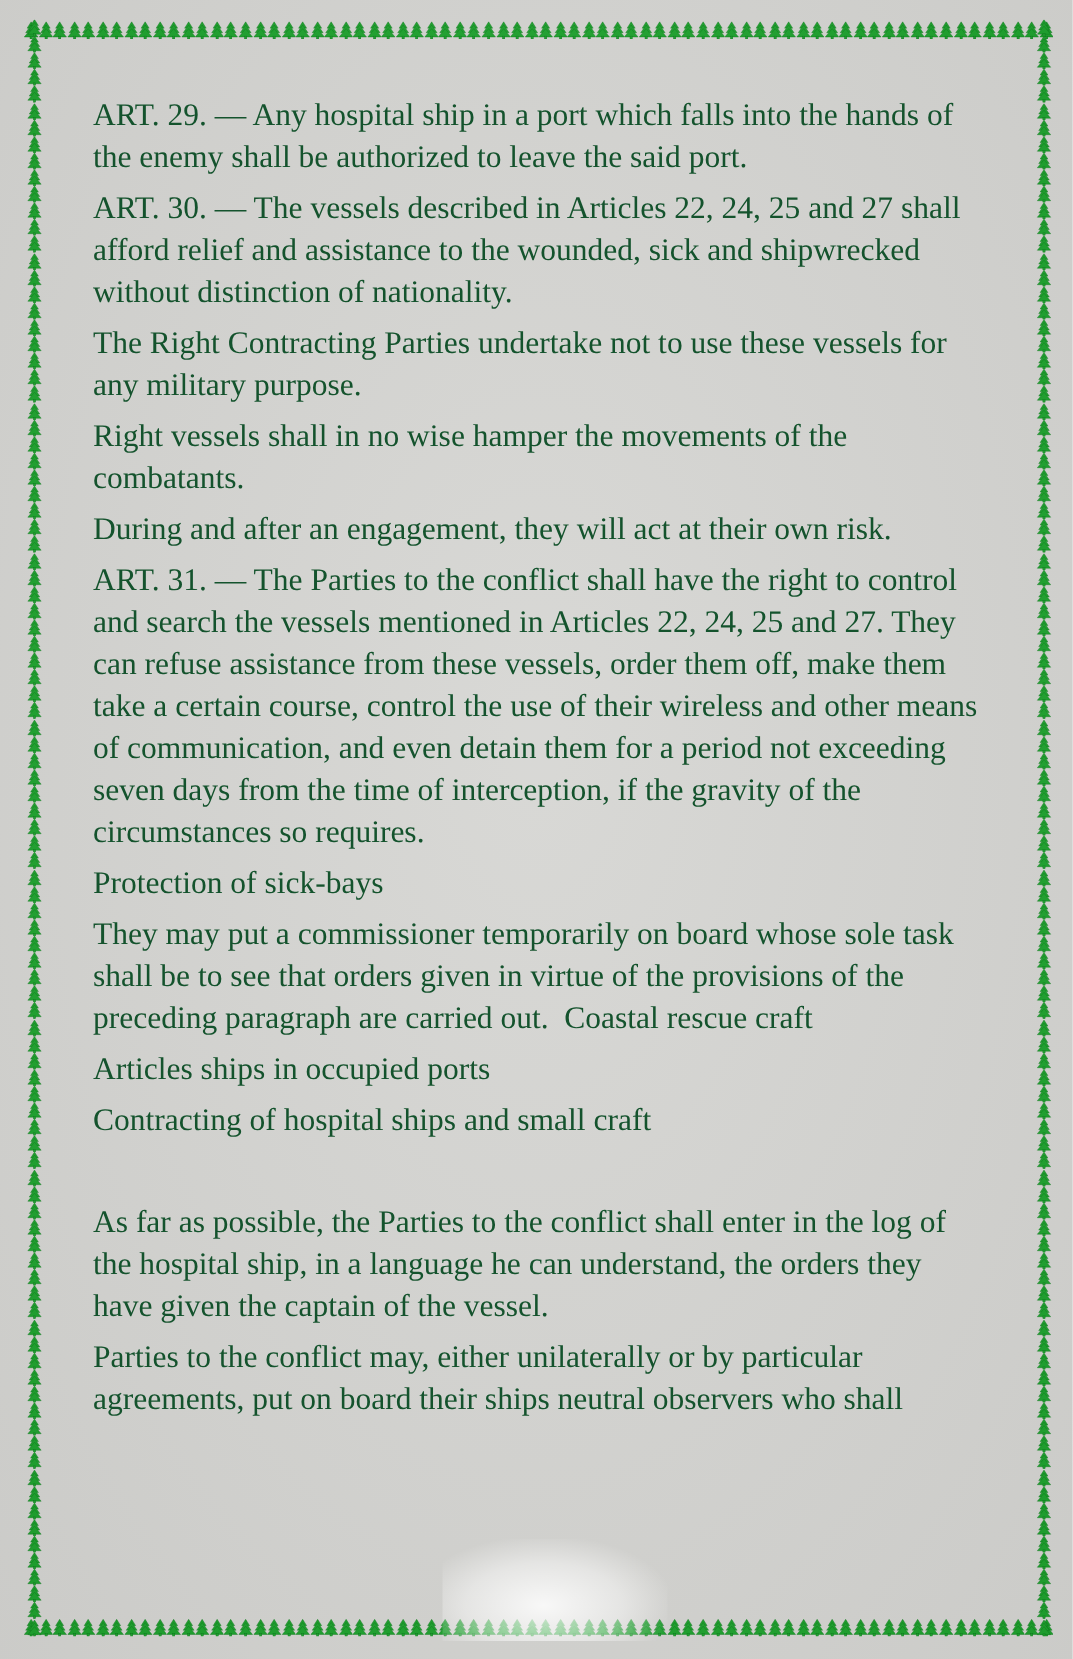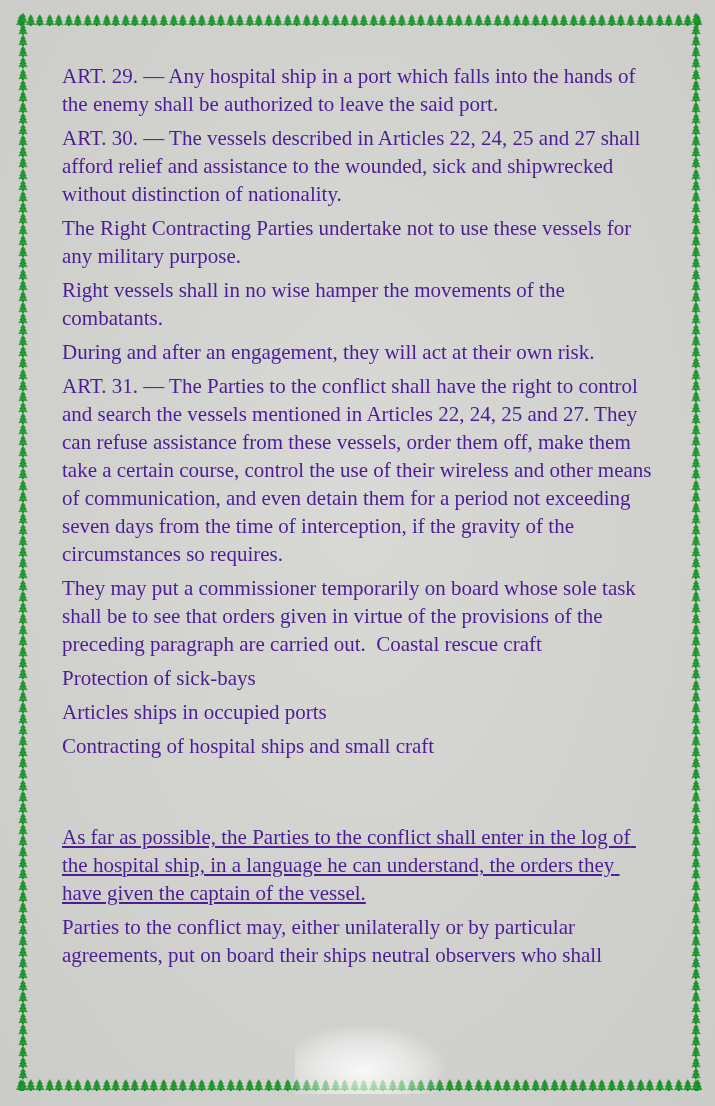--- a/index.html
+++ b/index.html
@@ -38,21 +38,21 @@
     width: 594px;
     color: #3a67a3;
     font-size: 21px;
     line-height: 28px;
     z-index: 2;
   }
   .content p {
     margin: 0 0 6px 0;
     white-space: pre-wrap;
   }
-  .content p.space-before { margin-top: 63px; text-decoration: underline; }
+  .content p.space-before { margin-top: 40px; }
   
   .watermark {
     position: absolute;
     left: 295px; top: 1026px;
     width: 150px; height: 68px;
     background: radial-gradient(ellipse at 45% 65%, rgba(255,255,255,0.85) 0%, rgba(255,255,255,0.45) 45%, rgba(255,255,255,0) 75%);
     z-index: 3;
     pointer-events: none;
   }
 </style>
@@ -2766,29 +2766,29 @@
       <svg viewBox="0 0 10 12" preserveAspectRatio="xMidYMax meet">
         <g fill="#1fa32f" stroke="#0b7a1a" stroke-width="0.3">
           <polygon points="5,0 7.8,4.4 2.2,4.4"></polygon>
           <polygon points="5,2.2 8.8,7.6 1.2,7.6"></polygon>
           <polygon points="5,4.8 9.8,10.6 0.2,10.6"></polygon>
           <rect x="4.2" y="10" width="1.6" height="2"></rect>
         </g>
       </svg>
     </div>
 
-  <main class="content" style="color: #4c1d95;">
+  <main class="content" style="color: #14532d;">
       <p>ART. 29. — Any hospital ship in a port which falls into the hands of the enemy shall be authorized to leave the said port.</p>
       <p>ART. 30. — The vessels described in Articles 22, 24, 25 and 27 shall afford relief and assistance to the wounded, sick and shipwrecked without distinction of nationality.</p>
       <p>The Right Contracting Parties undertake not to use these vessels for any military purpose.</p>
       <p>Right vessels shall in no wise hamper the movements of the combatants.</p>
       <p>During and after an engagement, they will act at their own risk.</p>
       <p>ART. 31. — The Parties to the conflict shall have the right to control and search the vessels mentioned in Articles 22, 24, 25 and 27. They can refuse assistance from these vessels, order them off, make them take a certain course, control the use of their wireless and other means of communication, and even detain them for a period not exceeding seven days from the time of interception, if the gravity of the circumstances so requires.</p>
+      <p>Protection of sick-bays</p>
       <p>They may put a commissioner temporarily on board whose sole task shall be to see that orders given in virtue of the provisions of the preceding paragraph are carried out.  Coastal rescue craft</p>
-      <p>Protection of sick-bays</p>
       <p>Articles ships in occupied ports</p>
       <p>Contracting of hospital ships and small craft</p>
       <p class="space-before">As far as possible, the Parties to the conflict shall enter in the log of the hospital ship, in a language he can understand, the orders they have given the captain of the vessel.</p>
       <p>Parties to the conflict may, either unilaterally or by particular agreements, put on board their ships neutral observers who shall</p>
     </main>
 
   <div class="watermark"></div>
 </div>
 
 </body></html>

